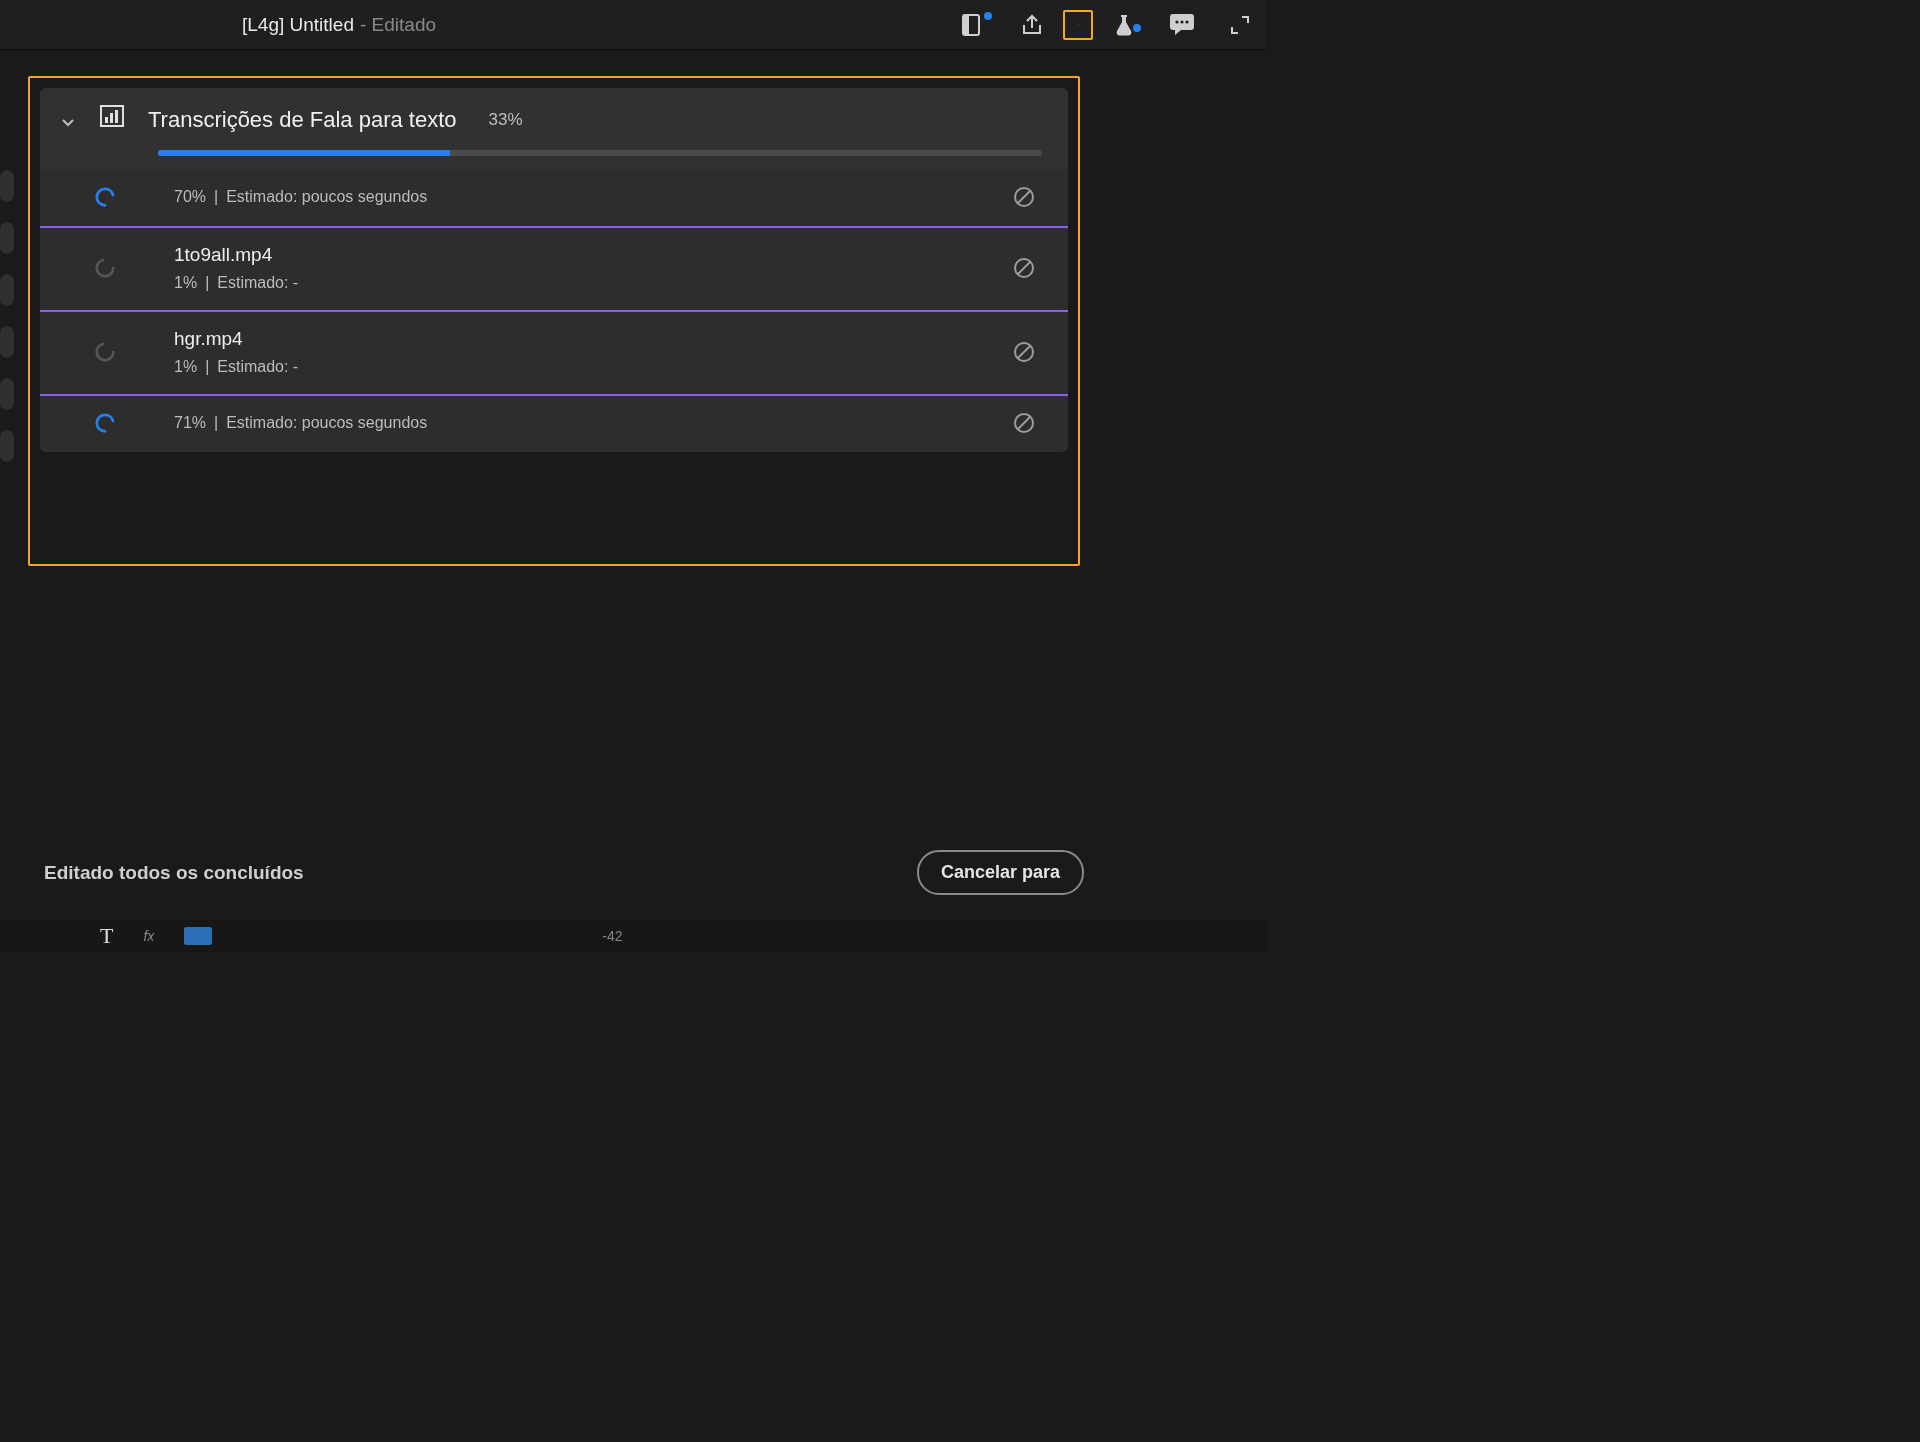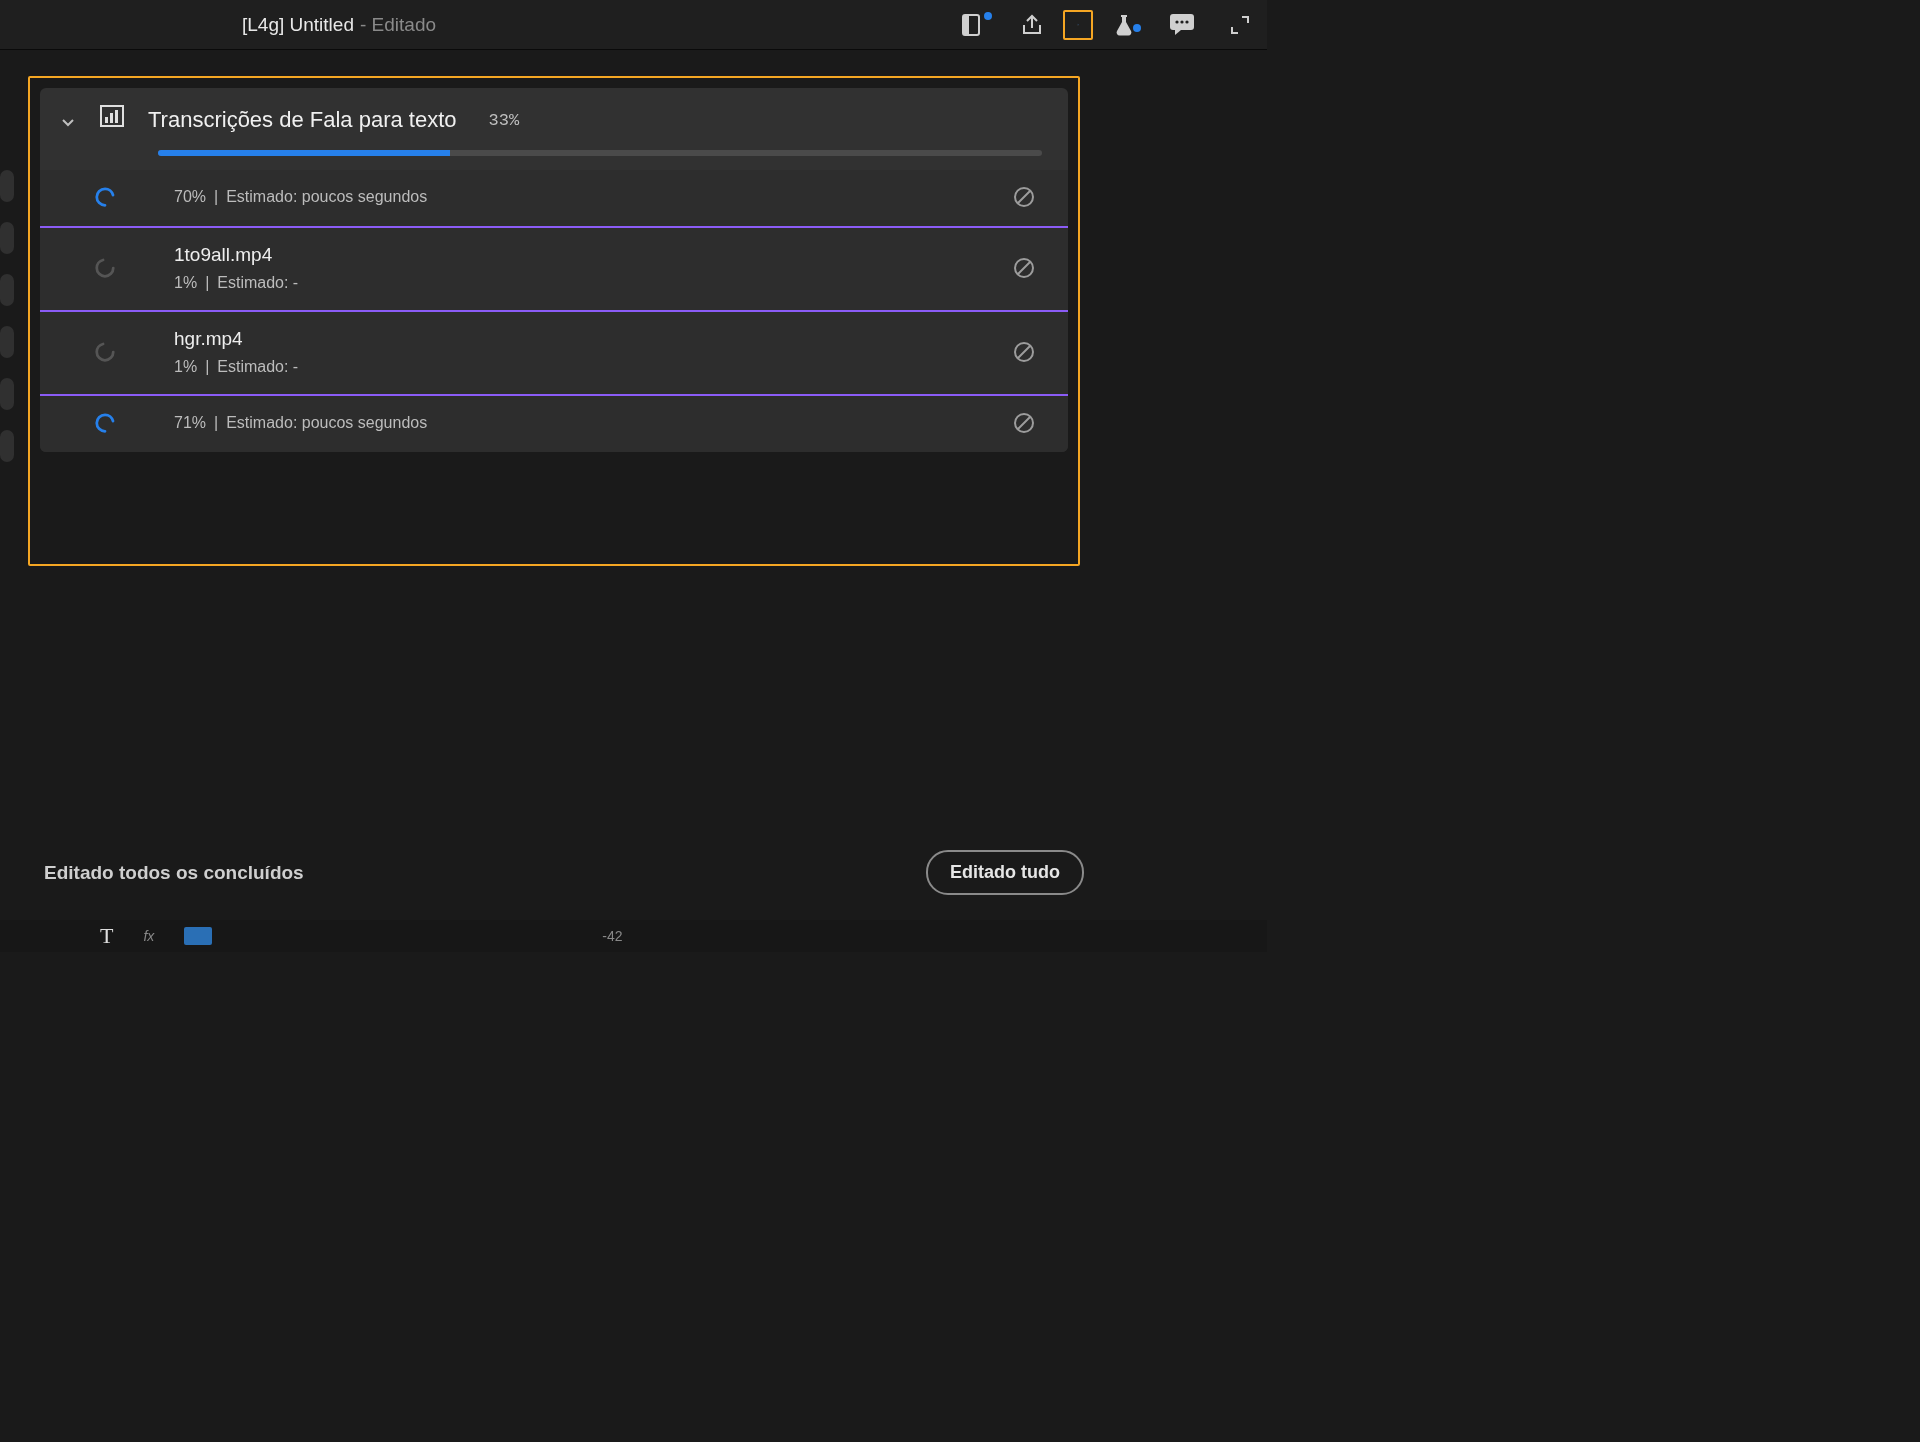--- a/index.html
+++ b/index.html
@@ -107,21 +107,20 @@
   .bars-icon { color: #e0e0e0; margin-top: -4px;}
   .group-title {
     font-size: 22px;
     color: #f0f0f0;
     font-weight: 400;
   }
   .group-pct {
     font-size: 17px;
     color: #bfbfbf;
     margin-left: 10px;
-    font-family: Liberation Mono, monospace;
   }
 
   .group-progress-track {
     margin: 6px 26px 14px 118px;
     background: #4a4a4a;
     height: 6px;
     border-radius: 3px;
     overflow: hidden;
   }
   .group-progress-fill {
@@ -389,21 +388,21 @@
             </svg>
         </div>
       </div>
     </div>
 
   </div>
 </div>
 
 <div class="footer">
   <div class="clear-link">Editado todos os concluídos</div>
-  <button class="cancel-all">Editado tudo</button>
+  <button class="cancel-all">Cancelar para</button>
 </div>
 
 <div class="timeline-sliver">
   <span style="font-size:22px;color:#ddd;font-family:serif;">T</span>
   <span style="font-style:italic;">fx</span>
   <span class="blue-chip"></span>
   <span style="margin-left:360px">-42</span>
 </div>
 
 </body></html>

